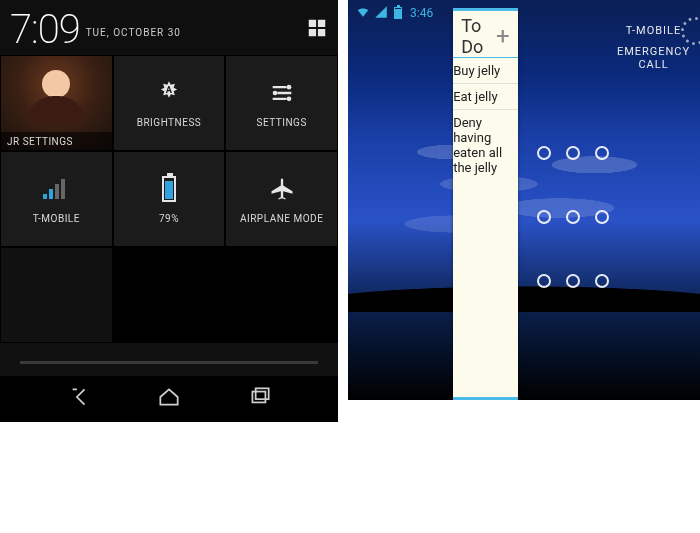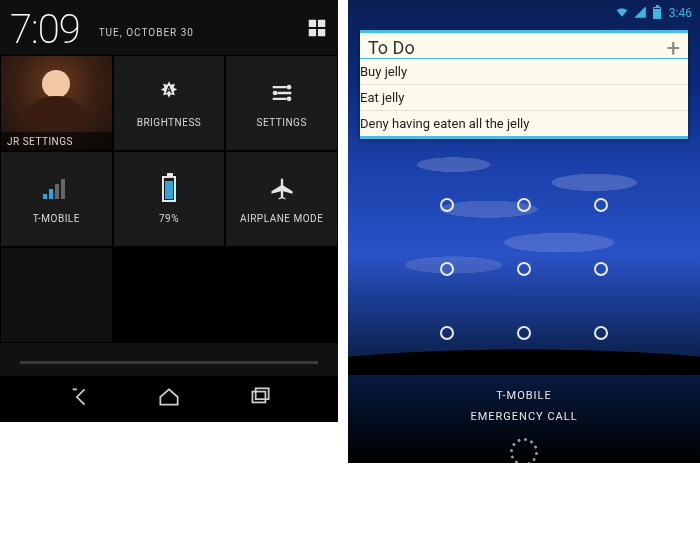--- a/index.html
+++ b/index.html
@@ -3,21 +3,21 @@
 <meta charset="utf-8">
 <style>
 * { margin: 0; padding: 0; box-sizing: border-box; font-family: "Roboto", "Helvetica Neue", Arial, sans-serif; -webkit-font-smoothing: antialiased; }
 body { background: #fff; display: flex; width: 700px; height: 533px; gap: 10px; }
 
 
 .phone { position: relative; overflow: hidden; }
 .phone-left { width: 338px; height: 422px; background: #0f0f0f; color: #e6e6e6; display: flex; flex-direction: column; }
 .status-bar-l { display: flex; align-items: center; padding: 6px 10px 2px; }
 .status-bar-l .time { font-size: 40px; font-weight: 200; color: #fff; letter-spacing: -1px; }
-.status-bar-l .date { font-size: 10px; font-weight: 400; color: #ccc; margin-left: 19px; margin-top: 6px; letter-spacing: 1px; }
+.status-bar-l .date { font-size: 10px; font-weight: 400; color: #ccc; margin-left: 6px; margin-top: 6px; letter-spacing: 1px; }
 .status-bar-l .spacer { flex: 1; }
 .status-bar-l .grid-icon svg { width: 22px; height: 22px; fill: #e6e6e6; }
 
 .qs-grid { display: grid; grid-template-columns: repeat(3, 1fr); grid-template-rows: repeat(3, 96px); background: #000; }
 .qs-tile { background: #1b1b1b; display: flex; flex-direction: column; align-items: center; justify-content: center; gap: 10px; border: 1px solid #000; cursor: pointer; }
 .qs-tile .label { font-size: 10px; color: #d9d9d9; letter-spacing: 0.5px; text-align: center; }
 .qs-tile .ico { height: 28px; display: flex; align-items: center; justify-content: center; }
 .qs-tile svg { width: 28px; height: 28px; fill: #e6e6e6; }
 .qs-tile.user { position: relative; padding: 0; justify-content: flex-end; align-items: flex-start; background: radial-gradient(circle at 50% 30%, #6c3a20 0%, #3b2013 45%, #18120d 100%); }
 .qs-tile.user::before { content: ""; position: absolute; left: 50%; top: 14px; width: 28px; height: 28px; border-radius: 50%; background: #f2c8a5; transform: translateX(-50%); }
@@ -36,21 +36,21 @@
 
 .bg-homescreen { flex: 1; position: relative; background: #131313; overflow: hidden; opacity: .6; }
 .bg-homescreen .iconrow { position: absolute; bottom: 38px; left: 0; right: 0; display: flex; justify-content: space-around; }
 .bg-homescreen .iconrow div { width: 40px; height: 40px; border-radius: 50%; opacity: .5; }
 .bg-homescreen .drag { position: absolute; bottom: 12px; left: 20px; right: 20px; height: 3px; background: #555; }
 
 .navbar { height: 46px; background: #000; display: flex; justify-content: space-evenly; align-items: center; }
 .navbar div svg { width: 26px; height: 26px; fill: #cfcfcf; }
 
 
-.phone-right { width: 352px; height: 463px; background: linear-gradient(to bottom, #0a1f55 0%, #0a2979 18%, #1a3fa8 35%, #2a52c7 55%, #0a1f49 78%, #000 100%); color: #fff; display: flex; flex-direction: column; position: relative; }
+.phone-right { width: 352px; height: 400px; background: linear-gradient(to bottom, #0a1f55 0%, #0a2979 18%, #1a3fa8 35%, #2a52c7 55%, #0a1f49 78%, #000 100%); color: #fff; display: flex; flex-direction: row; position: relative; }
 .phone-right::before { 
   content:""; position:absolute; left:0; right:0; top:120px; bottom:120px;
   background:
     radial-gradient(ellipse 60px 12px at 30% 20%, rgba(255,255,255,.18) 60%, transparent 62%),
     radial-gradient(ellipse 70px 14px at 70% 28%, rgba(255,255,255,.18) 60%, transparent 62%),
     radial-gradient(ellipse 80px 14px at 40% 40%, rgba(255,255,255,.15) 60%, transparent 62%),
     radial-gradient(ellipse 90px 16px at 60% 55%, rgba(255,255,255,.15) 60%, transparent 62%),
     radial-gradient(ellipse 80px 14px at 30% 65%, rgba(255,255,255,.12) 60%, transparent 62%);
 }
 .phone-right::after { 

